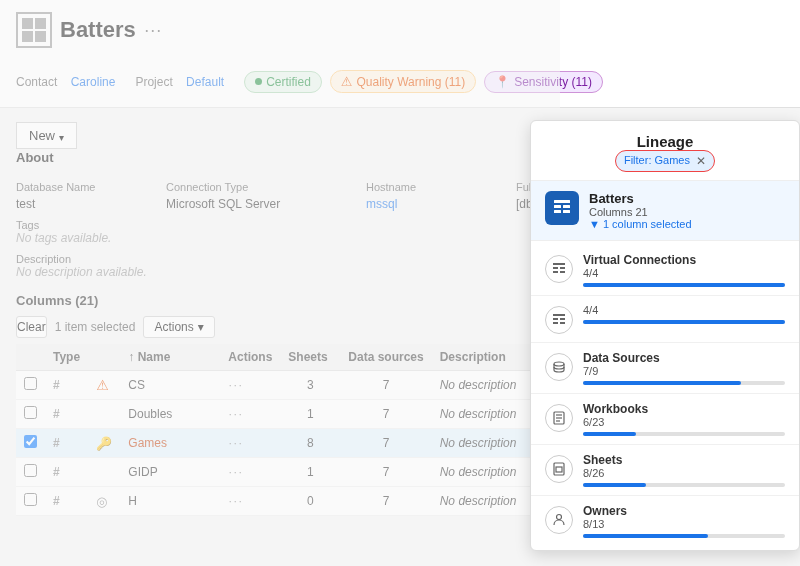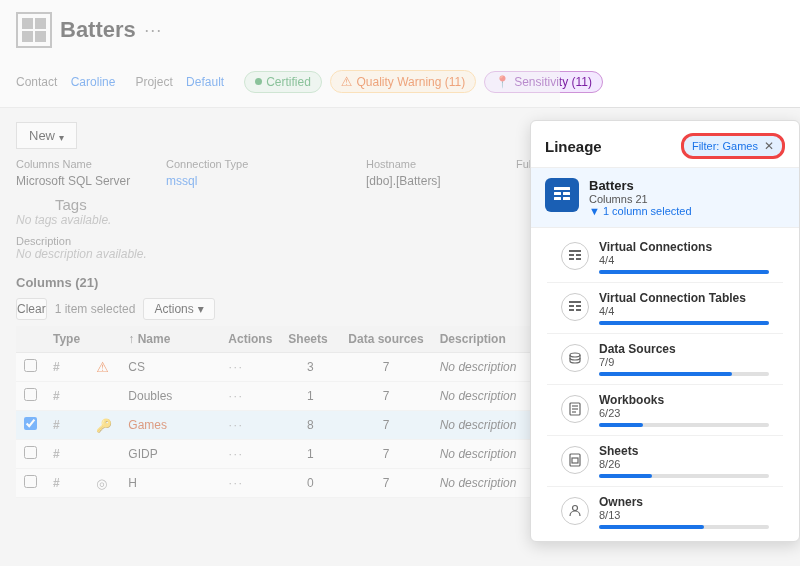--- a/index.html
+++ b/index.html
@@ -35,21 +35,21 @@
     .new-btn { display: inline-flex; align-items: flex-end; gap: 4px; padding: 5px 12px; background: #fff; border: 1px solid #ccc; border-radius: 0; font-size: 13px; cursor: pointer; margin-bottom: 1px; }
     .new-btn-arrow { font-size: 10px; }
 
     .about-section { margin-bottom: 14px; }
     .about-grid { display: grid; grid-template-columns: 150px 200px 150px auto; gap: 4px 0; }
     .about-label { font-size: 11px; color: #666; margin-top: 8px; }
     .about-value { font-size: 12px; color: #333; }
     .about-value.link { color: #1a73e8; }
 
     .tags-section { margin-top: 8px; }
-    .tags-label { font-size: 15px; color: #666; margin-left: 39px; }
+    .tags-label { font-size: 11px; color: #666; }
     .tags-value { font-size: 12px; color: #999; font-style: italic; }
 
     .desc-section { margin-top: 8px; }
     .desc-label { font-size: 11px; color: #666; }
     .desc-value { font-size: 12px; color: #999; font-style: italic; }
 
     
     .columns-section { margin-top: 4px; }
     .columns-header { font-size: 13px; font-weight: 600; margin-bottom: 8px; }
 
@@ -74,34 +74,34 @@
 
     .hash-icon { color: #888; font-weight: bold; }
     .warn-icon { color: #e65100; font-size: 14px; }
     .key-icon { color: #1a73e8; font-size: 13px; }
     .geo-icon { color: #888; font-size: 13px; }
     .dots { color: #888; letter-spacing: 1px; cursor: pointer; }
     .name-link { color: #c2410c; cursor: pointer; }
 
     
     .lineage-panel { position: absolute; right: 0; top: 120px; width: 270px; background: #fff; border: 1px solid #ddd; border-radius: 6px; box-shadow: 0 4px 16px rgba(0,0,0,0.15); z-index: 100; overflow: hidden; }
-    .lineage-header { display: flex; align-items: center; justify-content: space-between; padding: 12px 14px 8px 14px; border-bottom: 1px solid #eee; }
+    .lineage-header { display: flex; align-items: center; justify-content: space-between; padding: 12px 14px 8px 14px; border-bottom: 1px solid #eee; flex-direction: column; }
     .lineage-title { font-size: 15px; font-weight: 600; color: #222; }
-    .lineage-filter { display: flex; align-items: center; gap: 4px; padding: 3px 8px; background: #e3f0ff; border: 3px solid #ef4444; border-radius: 12px; font-size: 11px; color: #1a73e8; }
+    .lineage-filter { display: flex; align-items: flex-start; gap: 4px; padding: 3px 8px; background: #e3f0ff; border: 1px solid #ef4444; border-radius: 12px; font-size: 11px; color: #1a73e8; }
     .lineage-filter-x { cursor: pointer; font-size: 12px; color: #666; margin-left: 2px; }
 
     .lineage-top-item { display: flex; align-items: flex-start; gap: 10px; padding: 10px 14px; background: #f0f7ff; border-bottom: 1px solid #eee; }
     .lineage-top-icon { width: 34px; height: 34px; background: #1a5fb4; border-radius: 6px; display: flex; align-items: center; justify-content: center; flex-shrink: 0; }
     .lineage-top-icon svg { color: #fff; }
     .lineage-top-info { }
     .lineage-top-name { font-size: 13px; font-weight: 600; color: #222; }
     .lineage-top-sub { font-size: 11px; color: #555; }
     .lineage-top-selected { font-size: 11px; color: #1a73e8; display: flex; align-items: center; gap: 3px; }
 
-    .lineage-items { padding: 4px 16px; }
+    .lineage-items { padding: 4px 0; }
     .lineage-item { display: flex; align-items: flex-start; gap: 10px; padding: 8px 14px; border-bottom: 1px solid #f0f0f0; }
     .lineage-item:last-child { border-bottom: none; }
     .lineage-item-icon { width: 28px; height: 28px; border: 1.5px solid #ccc; border-radius: 50%; display: flex; align-items: center; justify-content: center; flex-shrink: 0; margin-top: 2px; }
     .lineage-item-info { flex: 1; }
     .lineage-item-name { font-size: 12px; font-weight: 600; color: #333; }
     .lineage-item-count { font-size: 11px; color: #555; }
     .lineage-bar-bg { height: 4px; background: #e0e0e0; border-radius: 2px; margin-top: 4px; width: 100%; }
     .lineage-bar-fill { height: 4px; background: #1a73e8; border-radius: 2px; }
 
     .overlay-bg { position: absolute; top: 0; left: 0; width: 560px; height: 566px; background: rgba(245,245,245,0.5); z-index: 50; pointer-events: none; }
@@ -148,25 +148,27 @@
 
   <div class="body-area">
 
     <button class="new-btn">
       <span>New</span>
       <span class="new-btn-arrow">▾</span>
     </button>
 
     
     <div class="about-section">
+      <div class="section-title">About</div>
       <div class="about-grid">
-        <div class="about-label">Columns Name</div>
+        <div class="about-label">Database Name</div>
         <div class="about-label">Connection Type</div>
         <div class="about-label">Hostname</div>
         <div class="about-label">Full Name</div>
+        <div class="about-value">test</div>
         <div class="about-value">Microsoft SQL Server</div>
         <div class="about-value link">mssql</div>
         <div class="about-value">[dbo].[Batters]</div>
       </div>
       <div class="tags-section">
         <div class="tags-label">Tags</div>
         <div class="tags-value">No tags available.</div>
       </div>
       <div class="desc-section">
         <div class="desc-label">Description</div>
@@ -338,21 +340,20 @@
       <div class="lineage-item-icon">
         <svg width="14" height="14" viewBox="0 0 14 14" fill="#666">
               <rect x="1" y="1" width="12" height="2"></rect>
               <rect x="1" y="5" width="5" height="2"></rect>
               <rect x="8" y="5" width="5" height="2"></rect>
               <rect x="1" y="9" width="5" height="2"></rect>
               <rect x="8" y="9" width="5" height="2"></rect>
             </svg>
       </div>
       <div class="lineage-item-info">
-        <div class="lineage-item-name">Virtual Connection Tables</div>
         <div class="lineage-item-count">4/4</div>
         <div class="lineage-bar-bg">
           <div class="lineage-bar-fill" style="width:100%"></div>
         </div>
       </div>
     </div>
         <div class="lineage-item">
       <div class="lineage-item-icon">
         <svg width="14" height="14" viewBox="0 0 14 14" fill="none" stroke="#666" stroke-width="1.2">
               <ellipse cx="7" cy="4" rx="5" ry="2"></ellipse>

